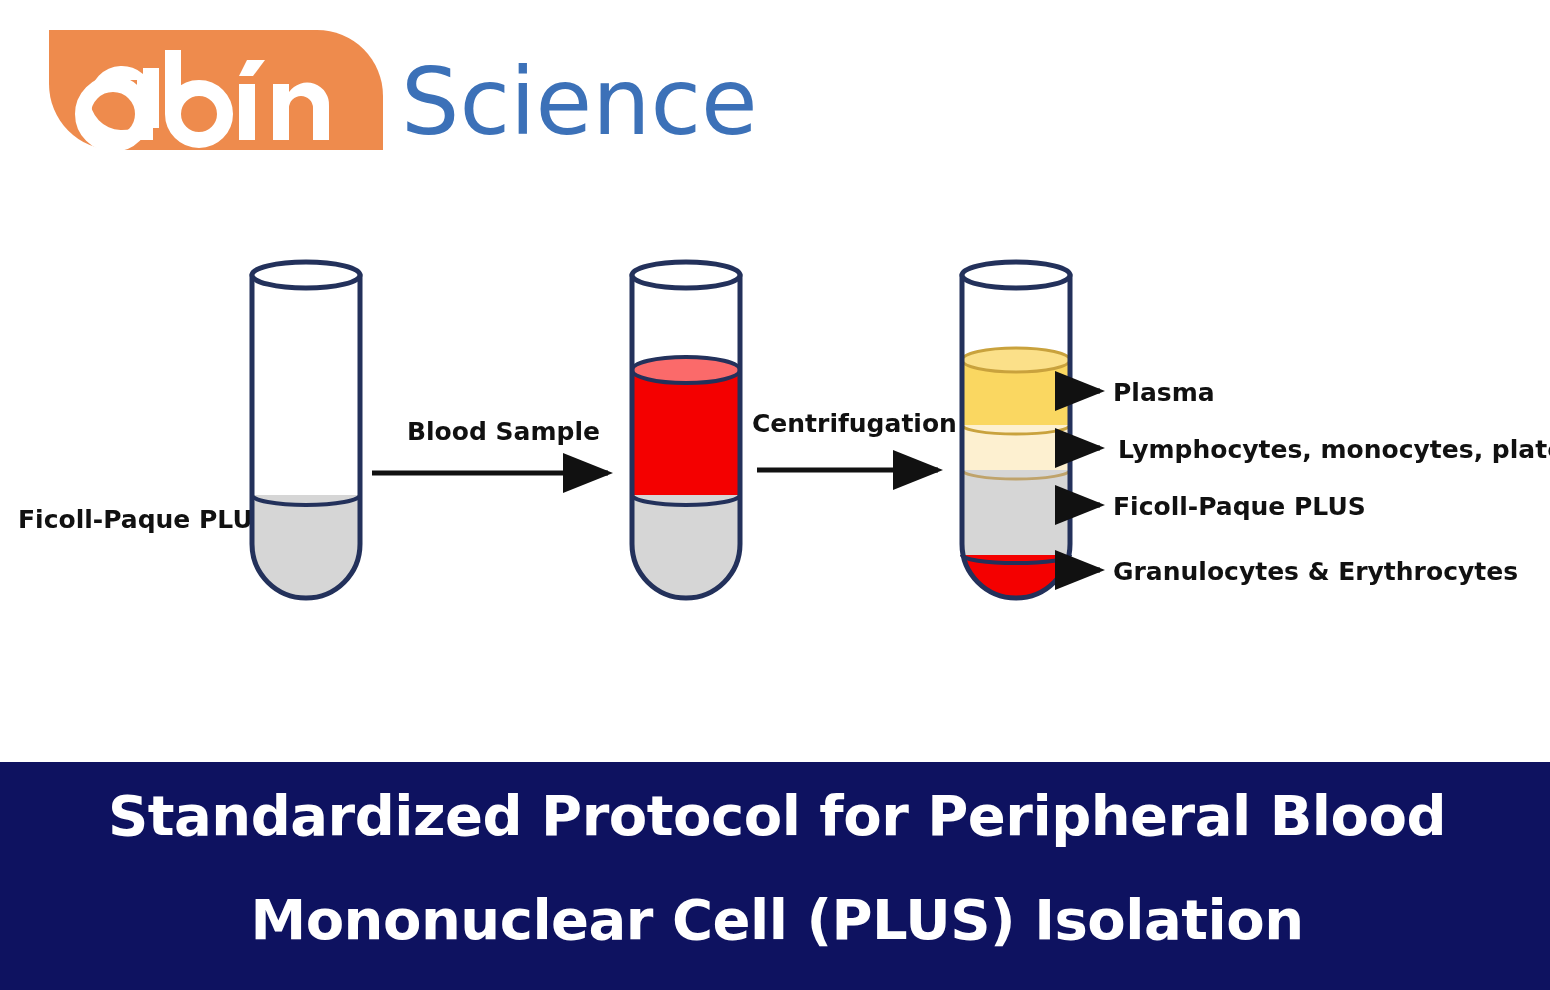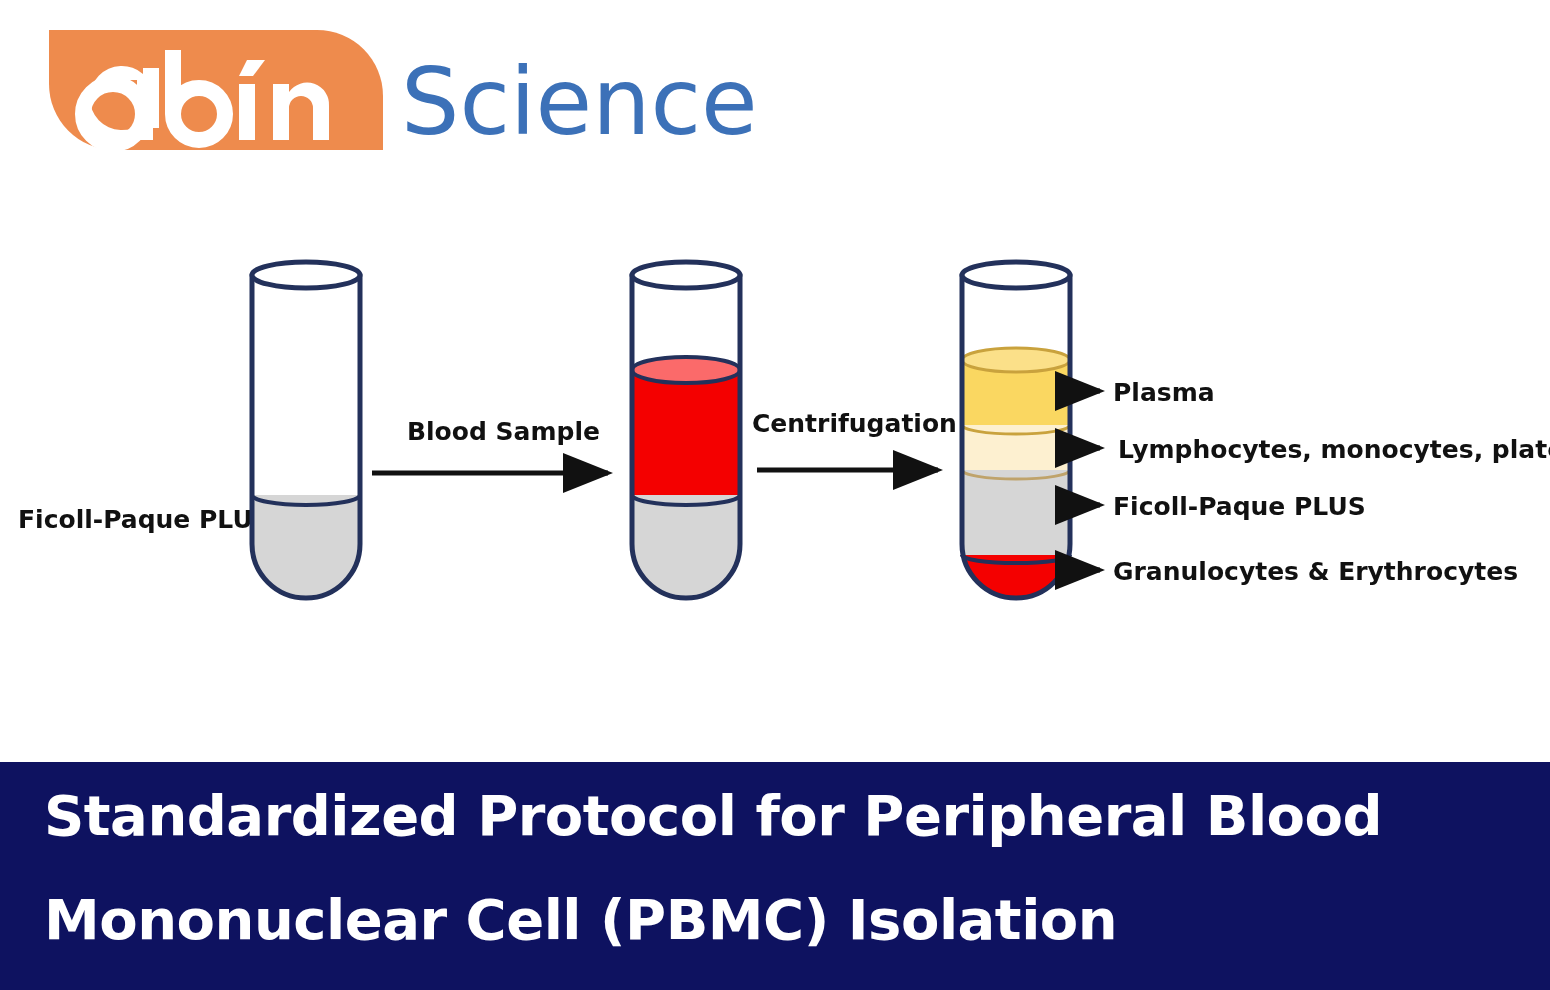--- a/index.html
+++ b/index.html
@@ -47,20 +47,21 @@
     padding: 26px 40px 0 44px;
   }
   .banner-line {
     color: #ffffff;
     font-family: "DejaVu Sans", "Liberation Sans", sans-serif;
     font-weight: bold;
     font-size: 56px;
     line-height: 1.0;
     letter-spacing: -0.5px;
     white-space: nowrap;
+    text-align: center;
   }
   .banner-line.second { margin-top: 48px; }
 
   
   .lbl {
     font-family: "DejaVu Sans", "Liberation Sans", sans-serif;
     font-weight: bold;
     fill: #111111;
   }
 </style>
@@ -177,14 +178,14 @@
     </g>
     <g>
       <line x1="1062" y1="390" x2="1100" y2="390" stroke="#111111" stroke-width="5" marker-end="url(#arrowhead)"></line>
       <text class="lbl" x="1113" y="400" font-size="25">Granulocytes &amp; Erythrocytes</text>
     </g>
   </svg>
 </div>
 
 <div id="banner">
   <div class="banner-line">Standardized Protocol for Peripheral Blood</div>
-  <div class="banner-line second">Mononuclear Cell (PBMC) Isolation</div>
+  <div class="banner-line second">Mononuclear Cell (PLUS) Isolation</div>
 </div>
 
 </body></html>

